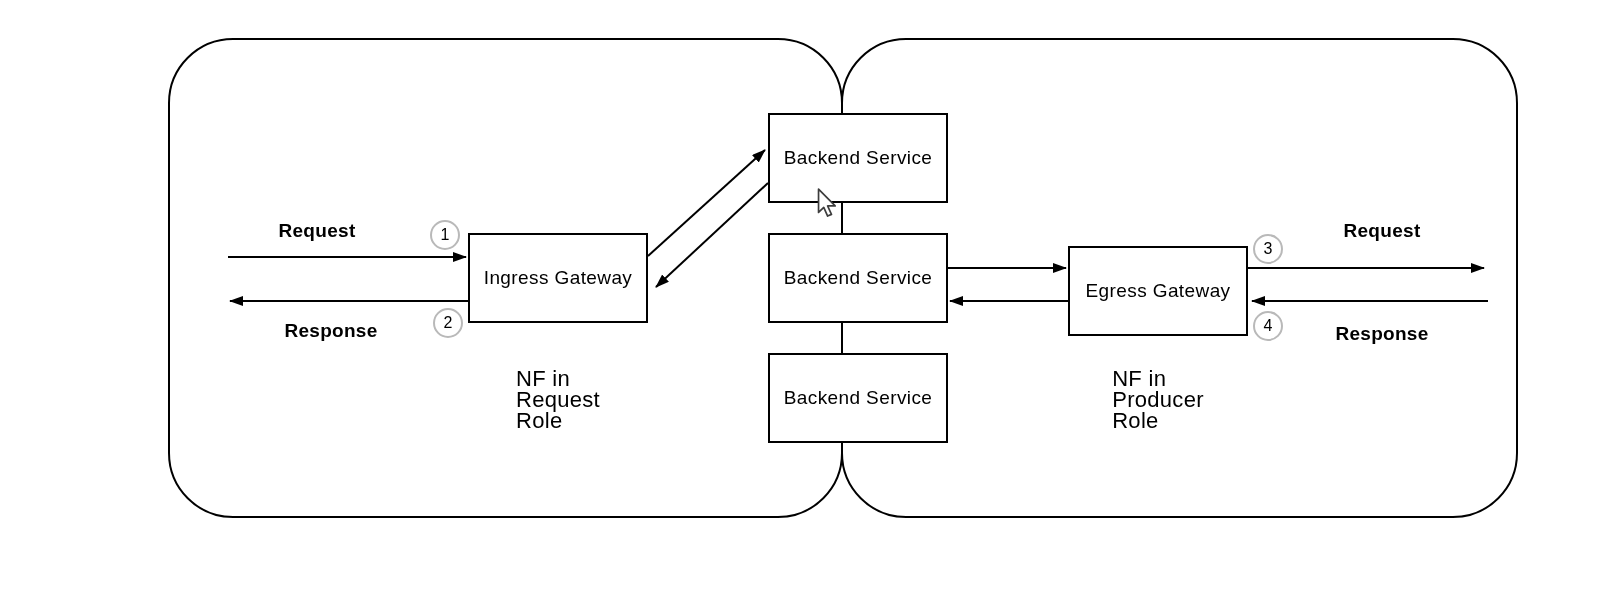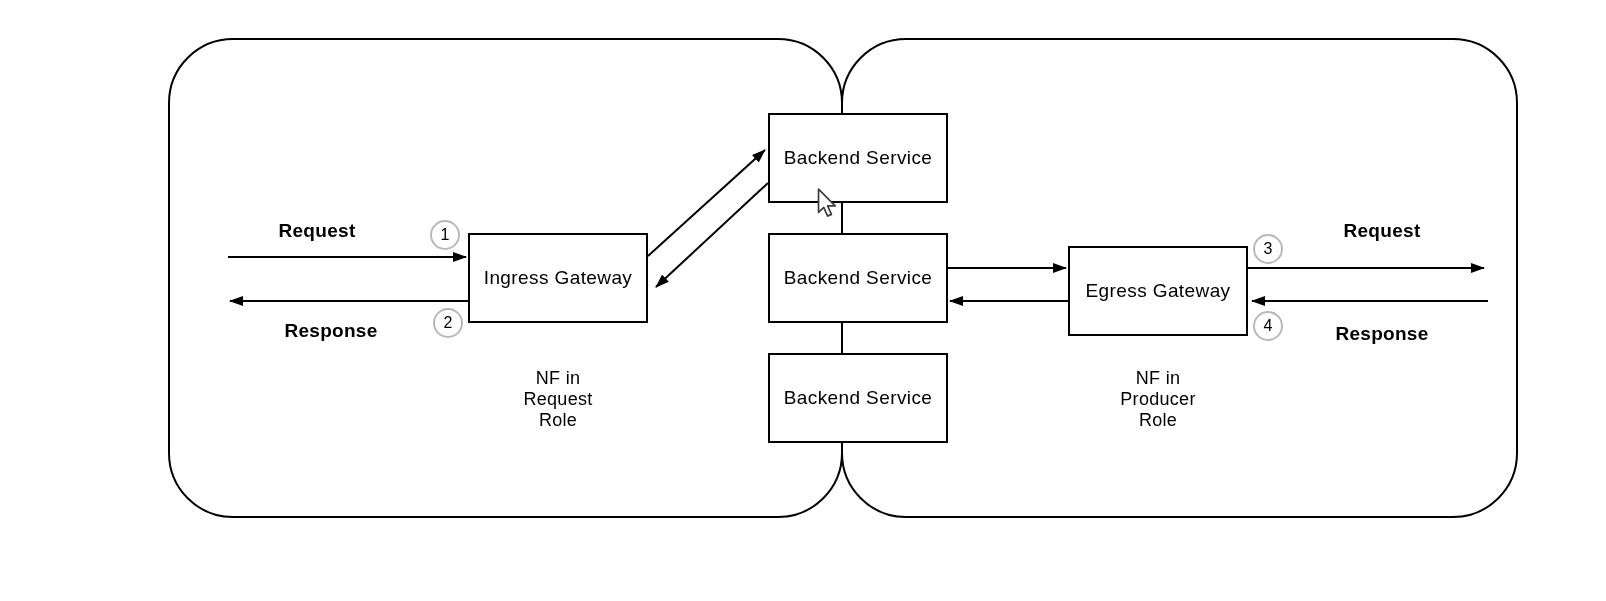--- a/index.html
+++ b/index.html
@@ -71,22 +71,21 @@
     font-size: 16px;
     color: #000000;
   }
   .badge-1 { left: 430px;  top: 220px; }
   .badge-2 { left: 433px;  top: 308px; }
   .badge-3 { left: 1253px; top: 234px; }
   .badge-4 { left: 1253px; top: 311px; }
   .region-label {
     position: absolute;
     transform: translateX(-50%);
-    text-align: center;
-    font-size: 18px;
+    font-size: 22px;
     line-height: 21px;
     letter-spacing: 0.3px;
   }
   .region-label-producer { left: 558px;  top: 368px; }
   .region-label-consumer { left: 1158px; top: 368px; }
   .cursor {
     position: absolute;
     left: 817px; top: 188px;
   }
 </style>

